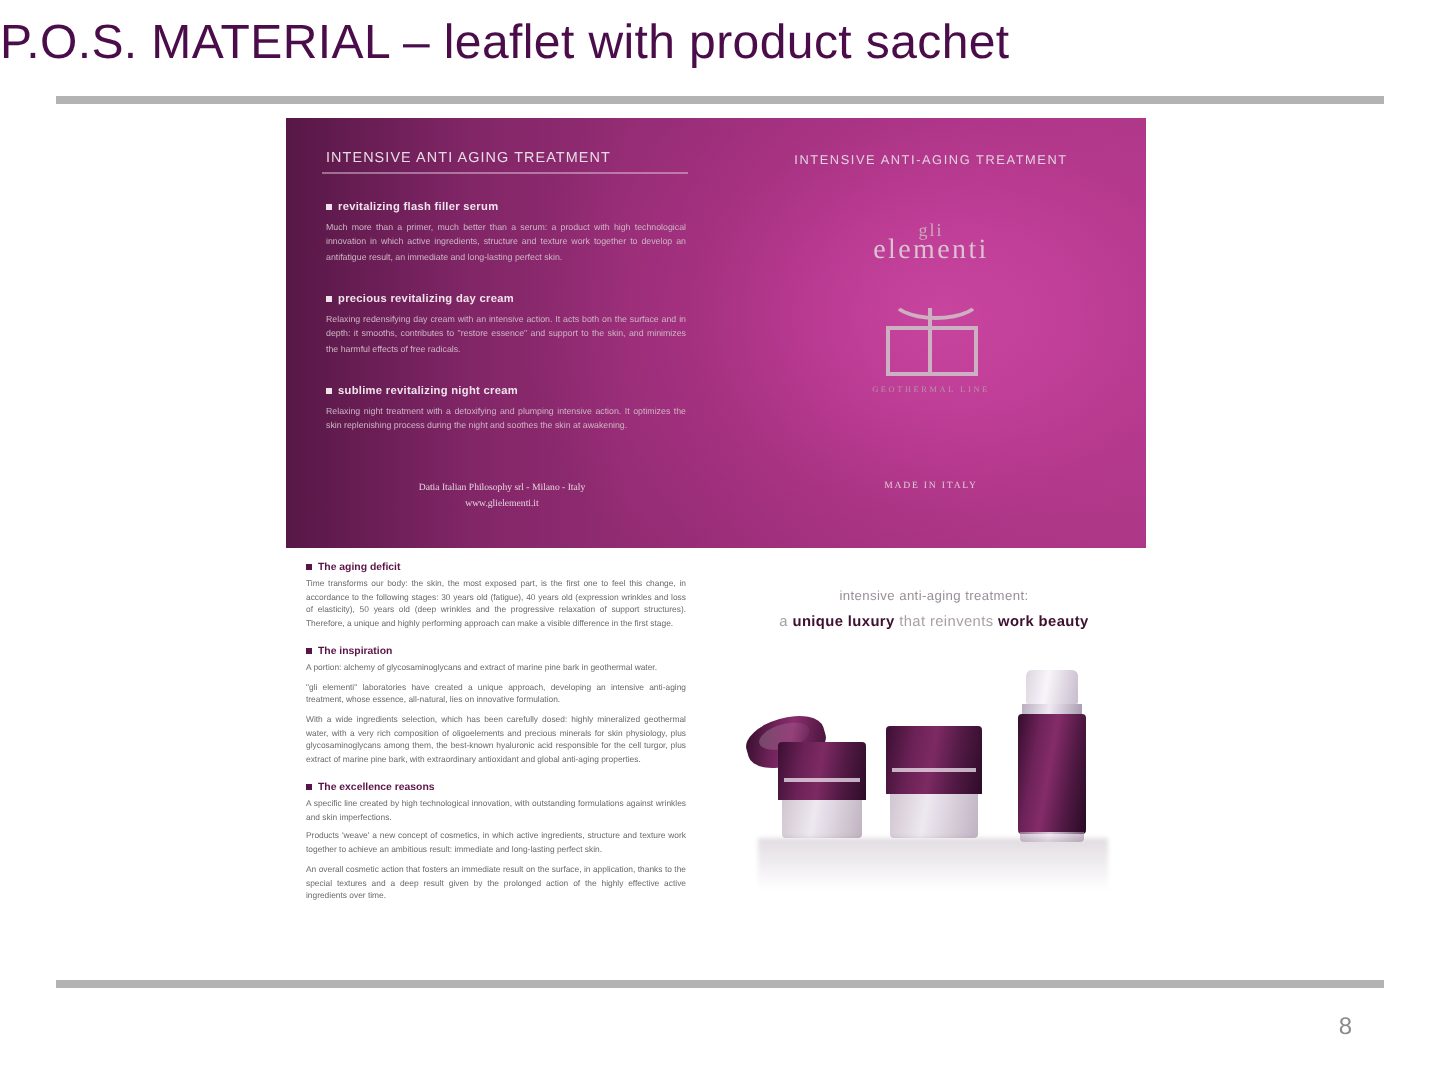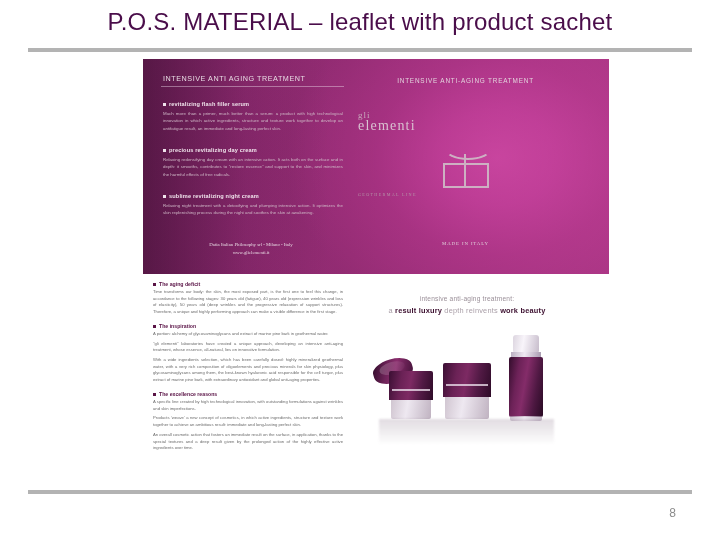--- a/index.html
+++ b/index.html
@@ -14,21 +14,20 @@
     overflow: hidden;
     position: relative;
   }
 
   
   .slide-title {
     position: absolute;
     left: 0;
     top: 8px;
     width: 720px;
-    text-align: center;
     font-size: 24px;
     color: #4a0d4a;
     letter-spacing: 0.2px;
     white-space: nowrap;
     font-family: "Liberation Sans", sans-serif;
   }
 
   .title-rule {
     position: absolute;
     left: 28px;
@@ -59,21 +58,20 @@
     position: absolute;
     left: 143px;
     top: 59px;
     width: 430px;
     height: 215px;
     background:
       radial-gradient(ellipse 210px 170px at 76% 46%, #9e2d72 0%, #8d2566 28%, #6f1c50 58%, #55173f 100%),
       linear-gradient(90deg, #4f1340 0%, #5d1745 45%, #7c2159 100%);
     background-blend-mode: screen, normal;
     overflow: hidden;
-    padding-left: 36px;
   }
   .leaflet-top::after {
     content: "";
     position: absolute;
     inset: 0;
     background: linear-gradient(90deg, rgba(45,10,36,0.55) 0%, rgba(45,10,36,0.12) 22%, rgba(0,0,0,0) 40%);
     pointer-events: none;
   }
 
   
@@ -158,20 +156,21 @@
     text-align: center;
     font-size: 6.4px;
     letter-spacing: 0.8px;
     color: #e3d2dd;
     white-space: nowrap;
   }
   .logo-wrap {
     position: absolute;
     left: 0; right: 0;
     top: 52px;
+    text-align: center;
   }
   .logo-gli {
     font-family: "Liberation Serif", serif;
     font-size: 9px;
     color: #c9aabd;
     letter-spacing: 1px;
     line-height: 1;
     margin-bottom: -1px;
   }
   .logo-elementi {
@@ -497,21 +496,21 @@
       <div class="bt"><span class="sq"></span><span>The excellence reasons</span></div>
       <div class="bp">A specific line created by high technological innovation, with outstanding formulations against wrinkles and skin imperfections.</div>
       <div class="bp">Products 'weave' a new concept of cosmetics, in which active ingredients, structure and texture work together to achieve an ambitious result: immediate and long-lasting perfect skin.</div>
       <div class="bp">An overall cosmetic action that fosters an immediate result on the surface, in application, thanks to the special textures and a deep result given by the prolonged action of the highly effective active ingredients over time.</div>
     </div>
   </div>
 
   <div class="lb-right">
     <div class="tagline">
       <div class="tag-1">intensive anti-aging treatment:</div>
-      <div class="tag-2"><span>a </span><b>result luxury</b><span> depth reinvents </span><b>work beauty</b></div>
+      <div class="tag-2"><span>a </span><b>unique luxury</b><span> that reinvents </span><b>work beauty</b></div>
     </div>
 
     <div class="products">
       <span class="jar-lid"></span>
       <span class="jar jar-1">
         <span class="body"></span>
         <span class="lbl"></span>
         <span class="base"></span>
       </span>
       <span class="jar jar-2">

